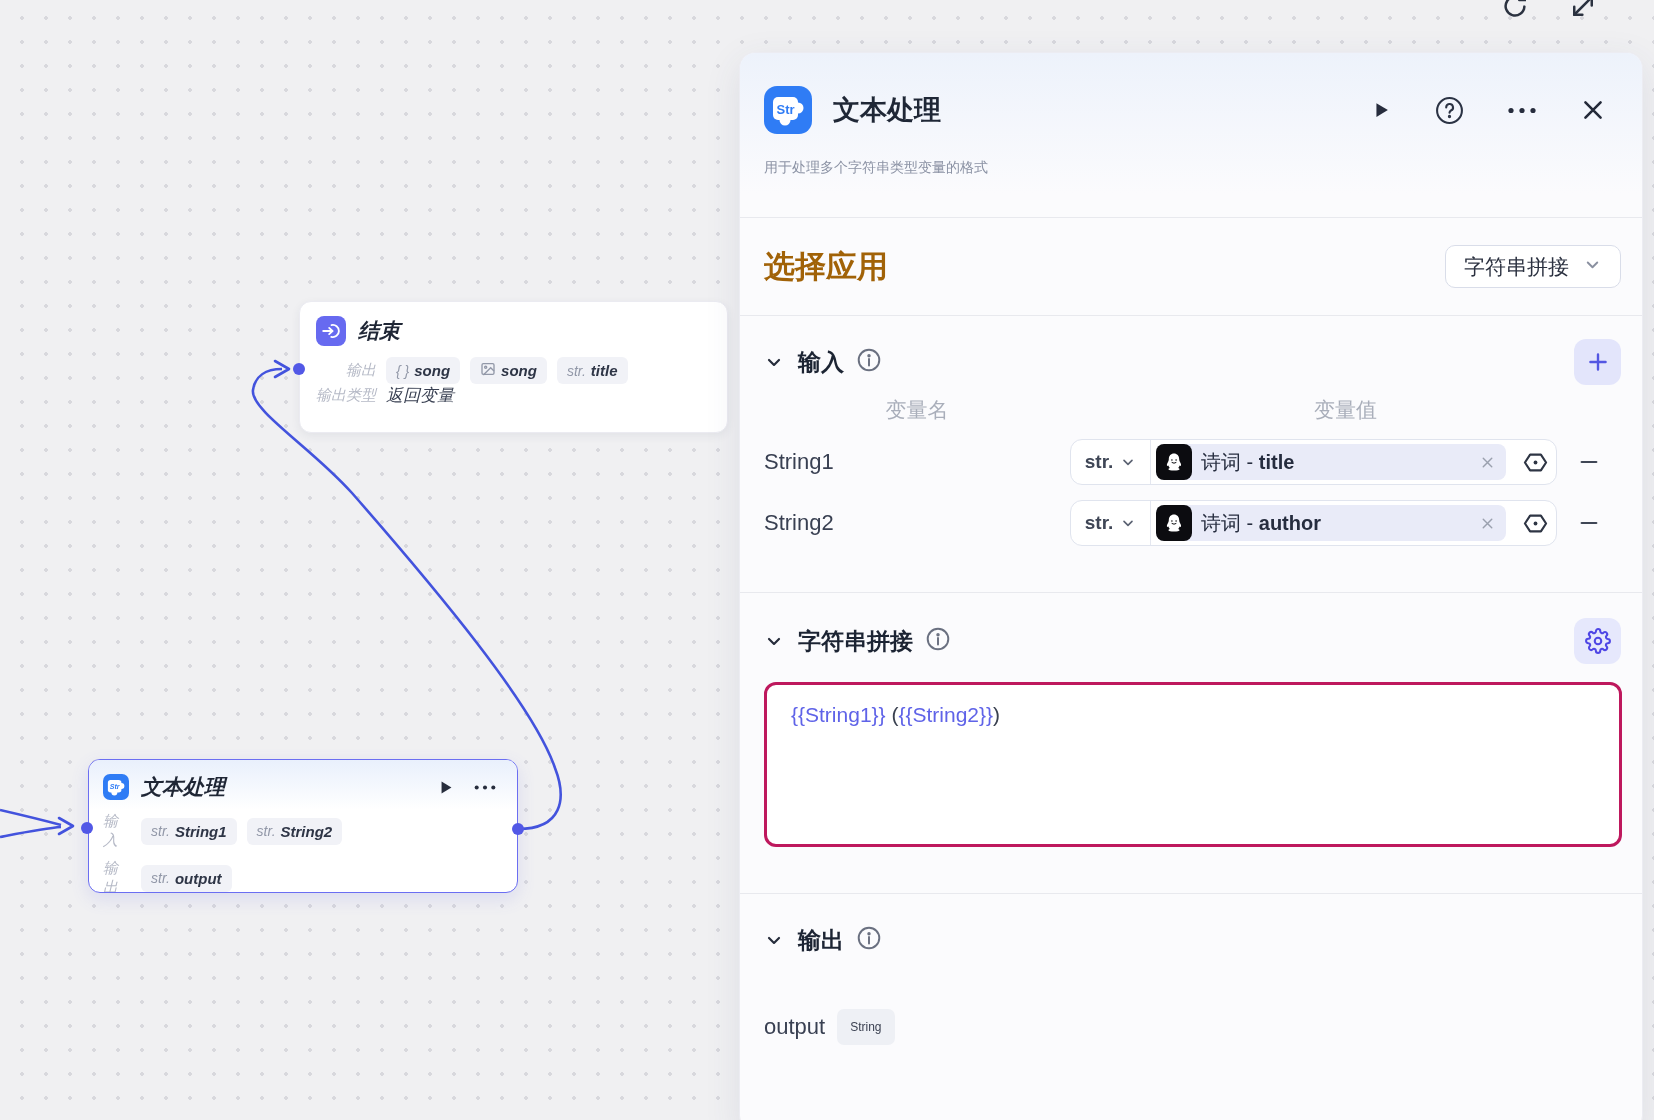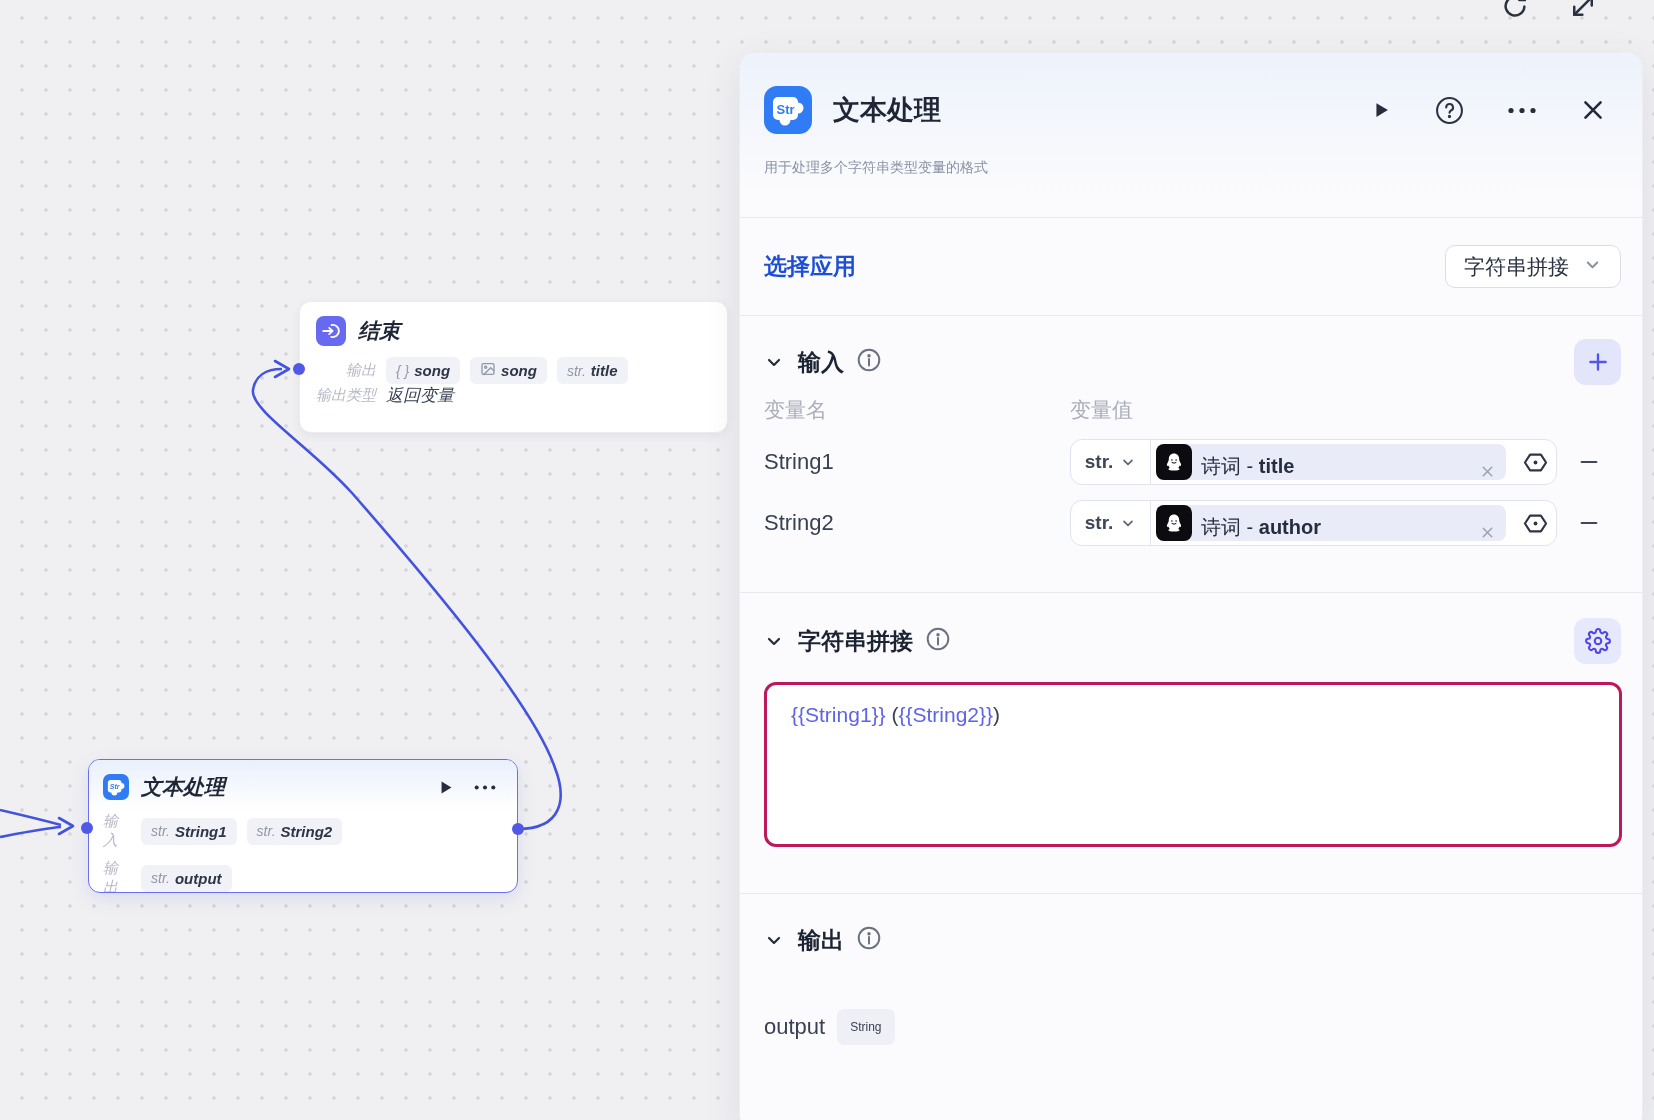--- a/index.html
+++ b/index.html
@@ -64,48 +64,48 @@
           background:linear-gradient(180deg,#edf2fb 0%, rgba(251,251,253,0) 140px);
           border-bottom:1px solid #e8e9ee; }
   .ph-row{ display:flex; align-items:center; }
   .ph-title{ font-size:27px; font-weight:700; color:#1f2736; margin-left:21px; }
   .ph-actions{ margin-left:auto; display:flex; align-items:center; gap:43px; }
   .ph-actions .abtn{ cursor:pointer; display:flex; align-items:center; justify-content:center; }
   .ph-desc{ margin-top:25px; font-size:14px; color:#8b92a4; }
 
   .app-row{ height:98px; display:flex; align-items:center; justify-content:space-between;
             padding:0 21px 0 24px; border-bottom:1px solid #e8e9ee; }
-  .app-label{ font-size:23px; font-weight:700; color:#1d4ed8; }
+  .app-label{ font-size:31px; font-weight:700; color:#a16207; }
   .select{ display:flex; align-items:center; gap:14px; height:43px; padding:0 18px;
            background:#fff; border:1px solid #d9dde9; border-radius:10px; cursor:pointer; }
   .select .sel-text{ font-size:21px; color:#2b3140; }
 
   .section{ padding:22px 21px 0 24px; border-bottom:1px solid #e8e9ee; }
   .sec-head{ display:flex; align-items:center; height:48px; }
   .sec-title{ font-size:23px; font-weight:700; color:#1c2433; margin:0 12px 0 14px; }
   .chev-btn{ cursor:pointer; display:flex; align-items:center; }
 
   .sq-btn{ width:47px; height:46px; border-radius:12px; margin-left:auto; cursor:pointer;
            display:flex; align-items:center; justify-content:center; }
   .plus-btn{ background:#e3e5fb; }
   .gear-btn{ background:#e6e8fc; }
 
   #input-section{ height:277px; }
   .cols{ display:grid; grid-template-columns:306px 1fr; margin-top:10px; }
-  .col-h{ font-size:21px; color:#a9aeba; }
+  .col-h{ font-size:21px; color:#a9aeba;text-align:center; }
   .vrow{ display:grid; grid-template-columns:306px 487px 1fr; align-items:center; margin-top:15px; height:46px; }
   .vrow:first-of-type{ margin-top:16px; }
   .vname{ font-size:22px; color:#394052; }
   .vwidget{ height:46px; border:1px solid #e0e4ee; border-radius:12px; background:#fff;
             display:flex; align-items:center; overflow:hidden; }
   .vtype{ width:80px; height:100%; flex:none; display:flex; align-items:center; justify-content:center;
           gap:7px; border-right:1px solid #e4e7f0; cursor:pointer; }
   .vtype .t{ font-size:19px; font-weight:600; color:#3f4656; }
   .vref{ flex:1; height:36px; margin:0 8px 0 5px; background:#e9ebf8; border-radius:8px;
-         display:flex; align-items:flex-end; padding-right:10px; cursor:pointer; }
+         display:flex; align-items:center; padding-right:10px; cursor:pointer; }
   .qq-icon{ width:36px; height:36px; border-radius:8px; background:#0c0c10; flex:none;
             display:flex; align-items:center; justify-content:center; }
   .vref .rtext{ margin-left:9px; font-size:20px; color:#262d3f; white-space:pre; }
   .vref .rfield{ font-weight:700; }
   .x-btn{ margin-left:auto; cursor:pointer; display:flex; align-items:center; }
   .hex-btn{ width:42px; flex:none; display:flex; align-items:center; justify-content:center; cursor:pointer; }
   .minus-btn{ justify-self:center; cursor:pointer; display:flex; align-items:center; }
 
   #concat-section{ height:301px; padding-top:24px; }
   .expr-box{ margin-top:17px; height:165px; width:858px; background:#fff; border:3px solid #be185d;

